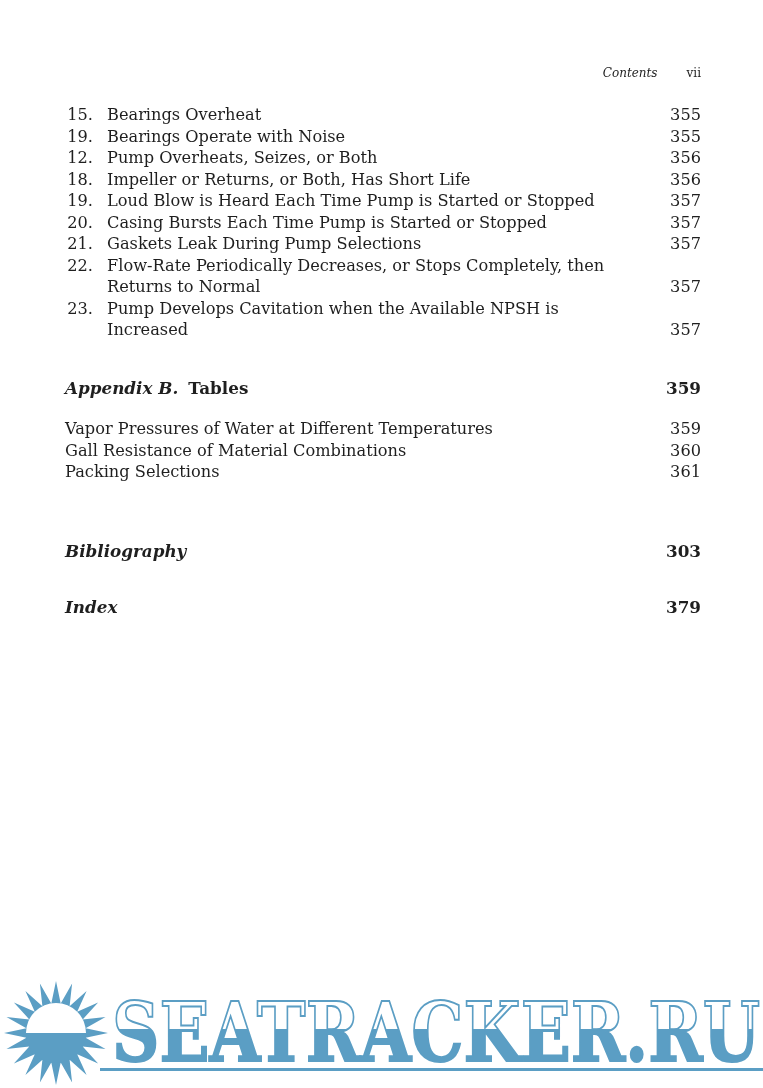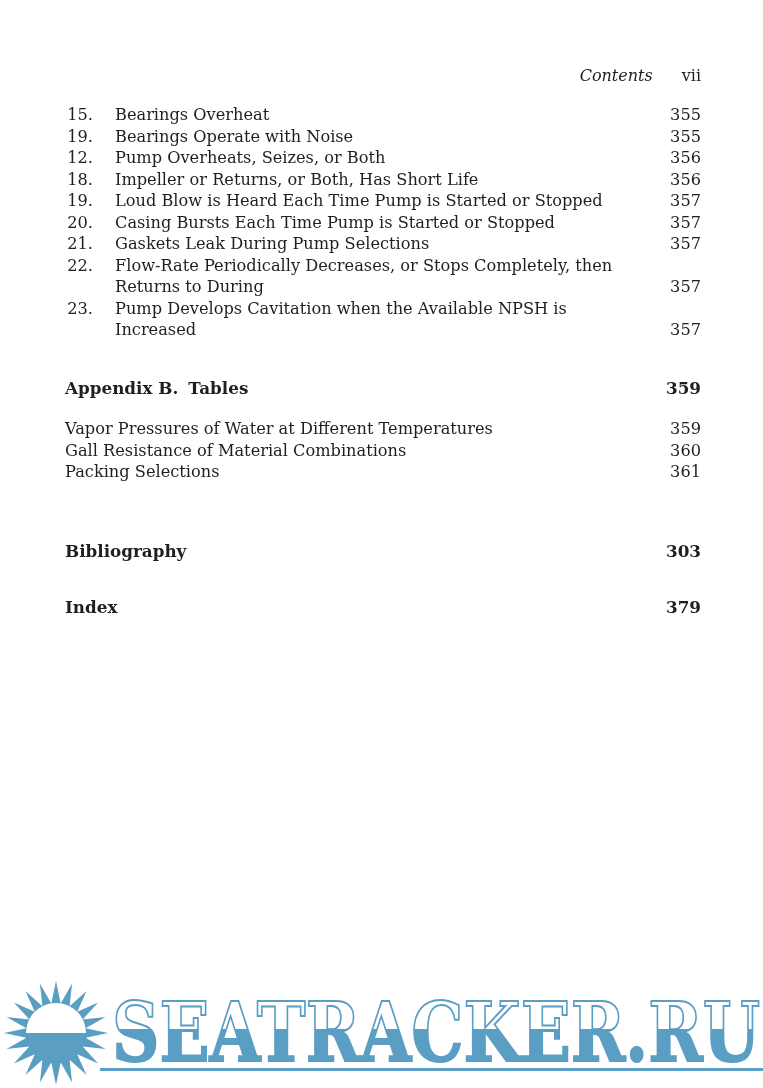--- a/index.html
+++ b/index.html
@@ -9,41 +9,41 @@
     margin:0 auto;
     background:#ffffff;
     font-family:"DejaVu Serif","Liberation Serif",serif;
     color:#1f1f1f;
     overflow:hidden;
   }
   
   .running-head{
     position:absolute;top:66px;right:62px;
     display:flex;align-items:baseline;gap:29px;
-    font-size:16px;
+    font-size:12px;
   }
   .running-head .book-section{font-style:italic;}
   
   .toc{
     position:absolute;left:65px;top:104px;width:636px;
     font-size:16.2px;line-height:21.5px;
   }
-  .toc-row{display:flex;align-items:flex-start;gap:8px;}
+  .toc-row{display:flex;align-items:flex-start;}
   .toc-num{width:28px;text-align:right;flex-shrink:0;}
   .toc-title{flex:1;margin-left:14px;}
   .toc-page{margin-left:24px;text-align:right;align-self:flex-end;flex-shrink:0;}
   
   .section-heading{
     position:absolute;left:65px;width:636px;
     display:flex;font-weight:bold;font-size:16.8px;line-height:21px;
   }
   .heading-appendix{top:378px;}
   .heading-bib{top:541px;}
   .heading-index{top:597px;}
-  .section-heading .hd-italic{text-align:center;}
+  .section-heading .hd-italic{font-style:italic;text-align:center;}
   .section-heading .hd-roman{margin-left:10px;}
   .section-heading .hd-fill{flex:1;}
   .appendix-list{
     position:absolute;left:65px;top:418px;width:636px;
     font-size:16.2px;line-height:21.6px;
   }
   .app-row{display:flex;}
   .app-title{flex:1;}
   .app-page{margin-left:12px;text-align:right;}
   
@@ -95,21 +95,21 @@
       <span class="toc-title">Casing Bursts Each Time Pump is Started or Stopped</span>
       <span class="toc-page">357</span>
     </div>
     <div class="toc-row">
       <span class="toc-num">21.</span>
       <span class="toc-title">Gaskets Leak During Pump Selections</span>
       <span class="toc-page">357</span>
     </div>
     <div class="toc-row">
       <span class="toc-num">22.</span>
-      <span class="toc-title"><span>Flow-Rate Periodically Decreases, or Stops Completely, then</span><br><span>Returns to During</span></span>
+      <span class="toc-title"><span>Flow-Rate Periodically Decreases, or Stops Completely, then</span><br><span>Returns to Normal</span></span>
       <span class="toc-page">357</span>
     </div>
     <div class="toc-row">
       <span class="toc-num">23.</span>
       <span class="toc-title"><span>Pump Develops Cavitation when the Available NPSH is</span><br><span>Increased</span></span>
       <span class="toc-page">357</span>
     </div>
   </div>
 
   <div class="section-heading heading-appendix">

